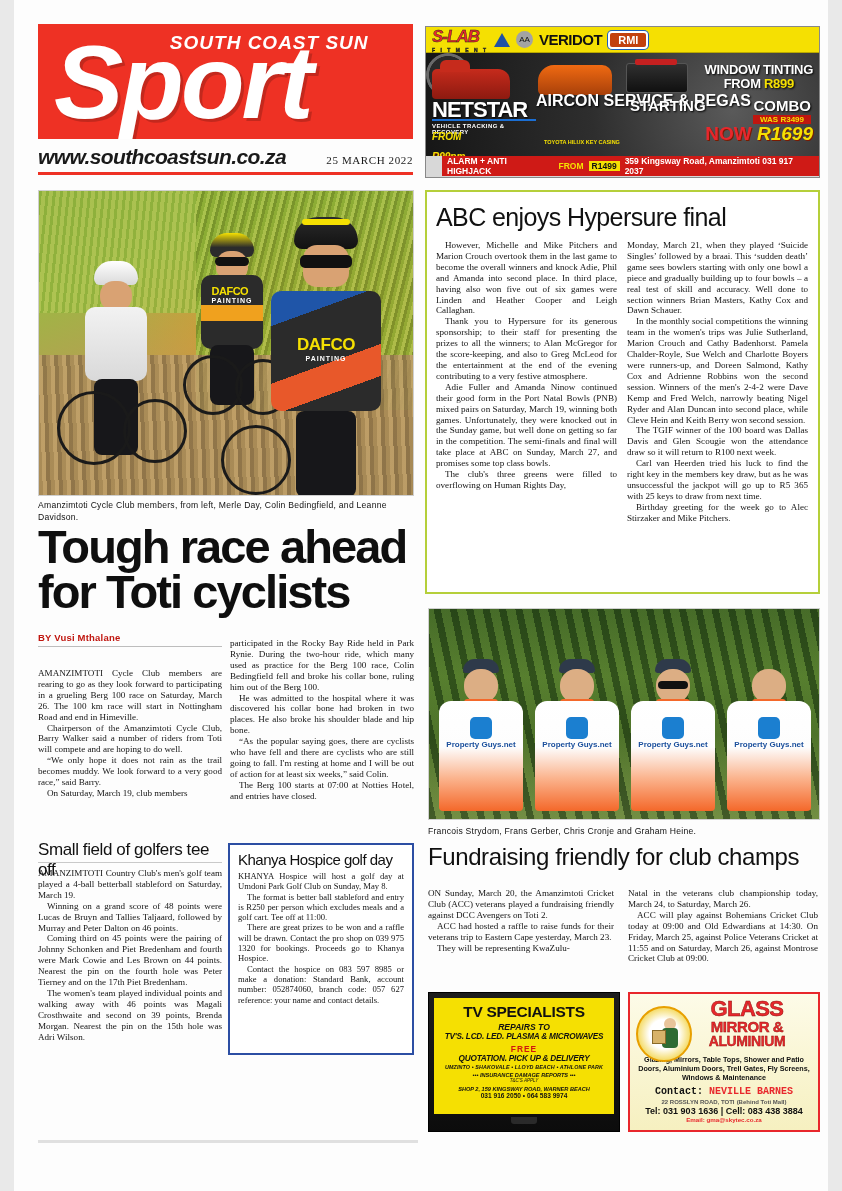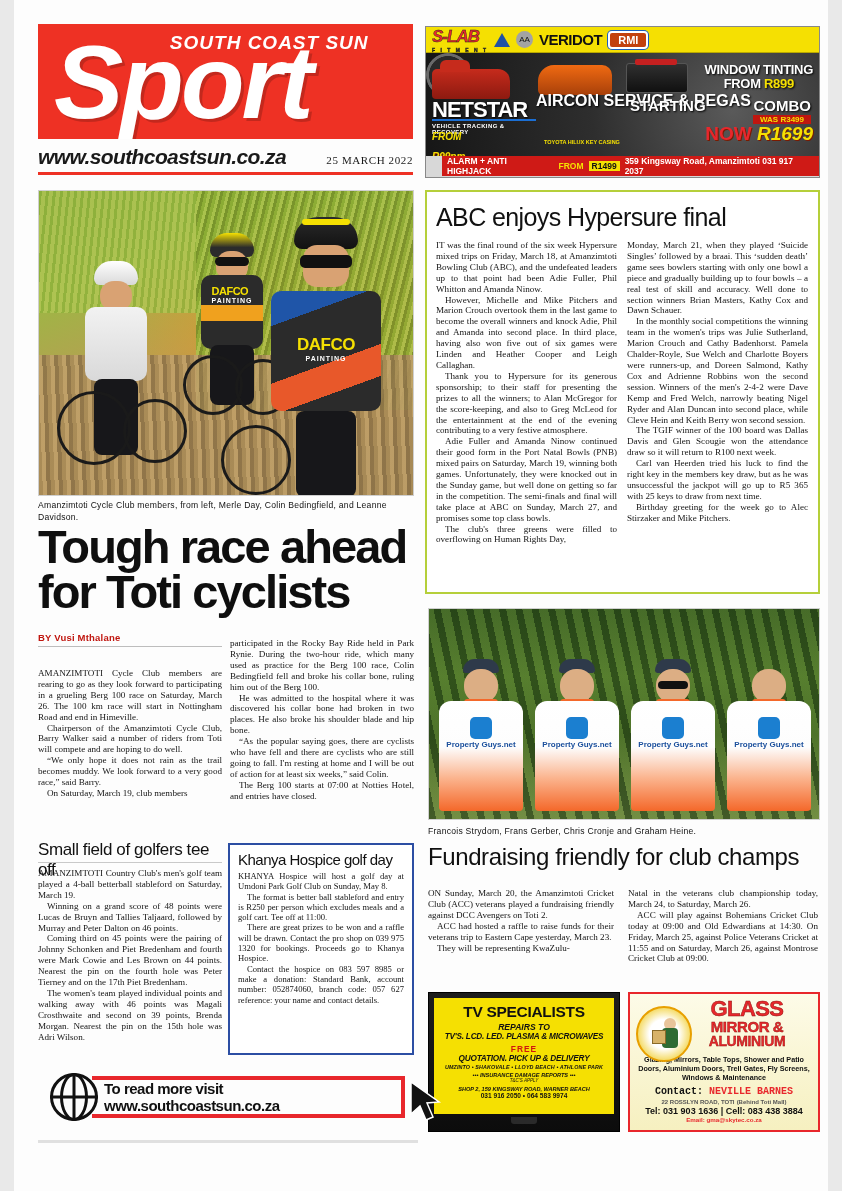--- a/index.html
+++ b/index.html
@@ -433,21 +433,20 @@
   <div class="col" style="left:230px; top:638px; width:184px;">
     <p class="first">participated in the Rocky Bay Ride held in Park Rynie. During the two-hour ride, which many used as practice for the Berg 100 race, Colin Bedingfield fell and broke his collar bone, ruling him out of the Berg 100.</p>
     <p>He was admitted to the hospital where it was discovered his collar bone had broken in two places. He also broke his shoulder blade and hip bone.</p>
     <p>“As the popular saying goes, there are cyclists who have fell and there are cyclists who are still going to fall. I'm resting at home and I will be out of action for at least six weeks,” said Colin.</p>
     <p>The Berg 100 starts at 07:00 at Notties Hotel, and entries have closed.</p>
   </div>
 
   <div class="abcbox"></div>
   <div class="abchead">ABC enjoys Hypersure final</div>
   <div class="col" style="left:436px; top:240px; width:181px;">
-    <p class="first">IT was the final round of the six week Hypersure mixed trips on Friday, March 18, at Amanzimtoti Bowling Club (ABC), and the undefeated leaders up to that point had been Adie Fuller, Phil Whitton and Amanda Ninow.</p>
     <p>However, Michelle and Mike Pitchers and Marion Crouch overtook them in the last game to become the overall winners and knock Adie, Phil and Amanda into second place. In third place, having also won five out of six games were Linden and Heather Cooper and Leigh Callaghan.</p>
     <p>Thank you to Hypersure for its generous sponsorship; to their staff for presenting the prizes to all the winners; to Alan McGregor for the score-keeping, and also to Greg McLeod for the entertainment at the end of the evening contributing to a very festive atmosphere.</p>
     <p>Adie Fuller and Amanda Ninow continued their good form in the Port Natal Bowls (PNB) mixed pairs on Saturday, March 19, winning both games. Unfortunately, they were knocked out in the Sunday game, but well done on getting so far in the competition. The semi-finals and final will take place at ABC on Sunday, March 27, and promises some top class bowls.</p>
     <p>The club's three greens were filled to overflowing on Human Rights Day,</p>
   </div>
   <div class="col" style="left:627px; top:240px; width:181px;">
     <p class="first">Monday, March 21, when they played ‘Suicide Singles’ followed by a braai. This ‘sudden death’ game sees bowlers starting with only one bowl a piece and gradually building up to four bowls – a real test of skill and accuracy. Well done to section winners Brian Masters, Kathy Cox and Dawn Schauer.</p>
     <p>In the monthly social competitions the winning team in the women's trips was Julie Sutherland, Marion Crouch and Cathy Badenhorst. Pamela Chalder-Royle, Sue Welch and Charlotte Boyers were runners-up, and Doreen Salmond, Kathy Cox and Adrienne Robbins won the second session. Winners of the men's 2-4-2 were Dave Kemp and Fred Welch, narrowly beating Nigel Ryder and Alan Duncan into second place, while Cleve Hein and Keith Berry won second session.</p>
     <p>The TGIF winner of the 100 board was Dallas Davis and Glen Scougie won the attendance draw so it will return to R100 next week.</p>
     <p>Carl van Heerden tried his luck to find the right key in the members key draw, but as he was unsuccessful the jackpot will go up to R5 365 with 25 keys to draw from next time.</p>
@@ -552,27 +551,14 @@
       <b>NEVILLE BARNES</b>
     </div>
     <div class="glass-addr">
       <span>22 ROSSLYN ROAD, TOTI</span>
       <span>(Behind Toti Mall)</span>
     </div>
     <div class="glass-tel">Tel: 031 903 1636  |  Cell: 083 438 3884</div>
     <div class="glass-email">Email: gma@skytec.co.za</div>
   </div>
 
-  <div class="readmore">
-    <div class="globe">
-        <i></i>
-      </div>
-    <div class="rmbar">
-      <span class="rmtext">To read more visit www.southcoastsun.co.za</span>
-      <span class="cursor">
-        <svg width="34" height="42" viewBox="0 0 34 42" xmlns="http://www.w3.org/2000/svg">
-          <path d="M2 2 L2 34 L11 26 L17 40 L24 37 L18 23 L30 22 Z" fill="#111" stroke="#fff" stroke-width="1.5"></path>
-        </svg>
-      </span>
-    </div>
-  </div>
   <div class="bottomrule"></div>
 </div>
 
 </body></html>

